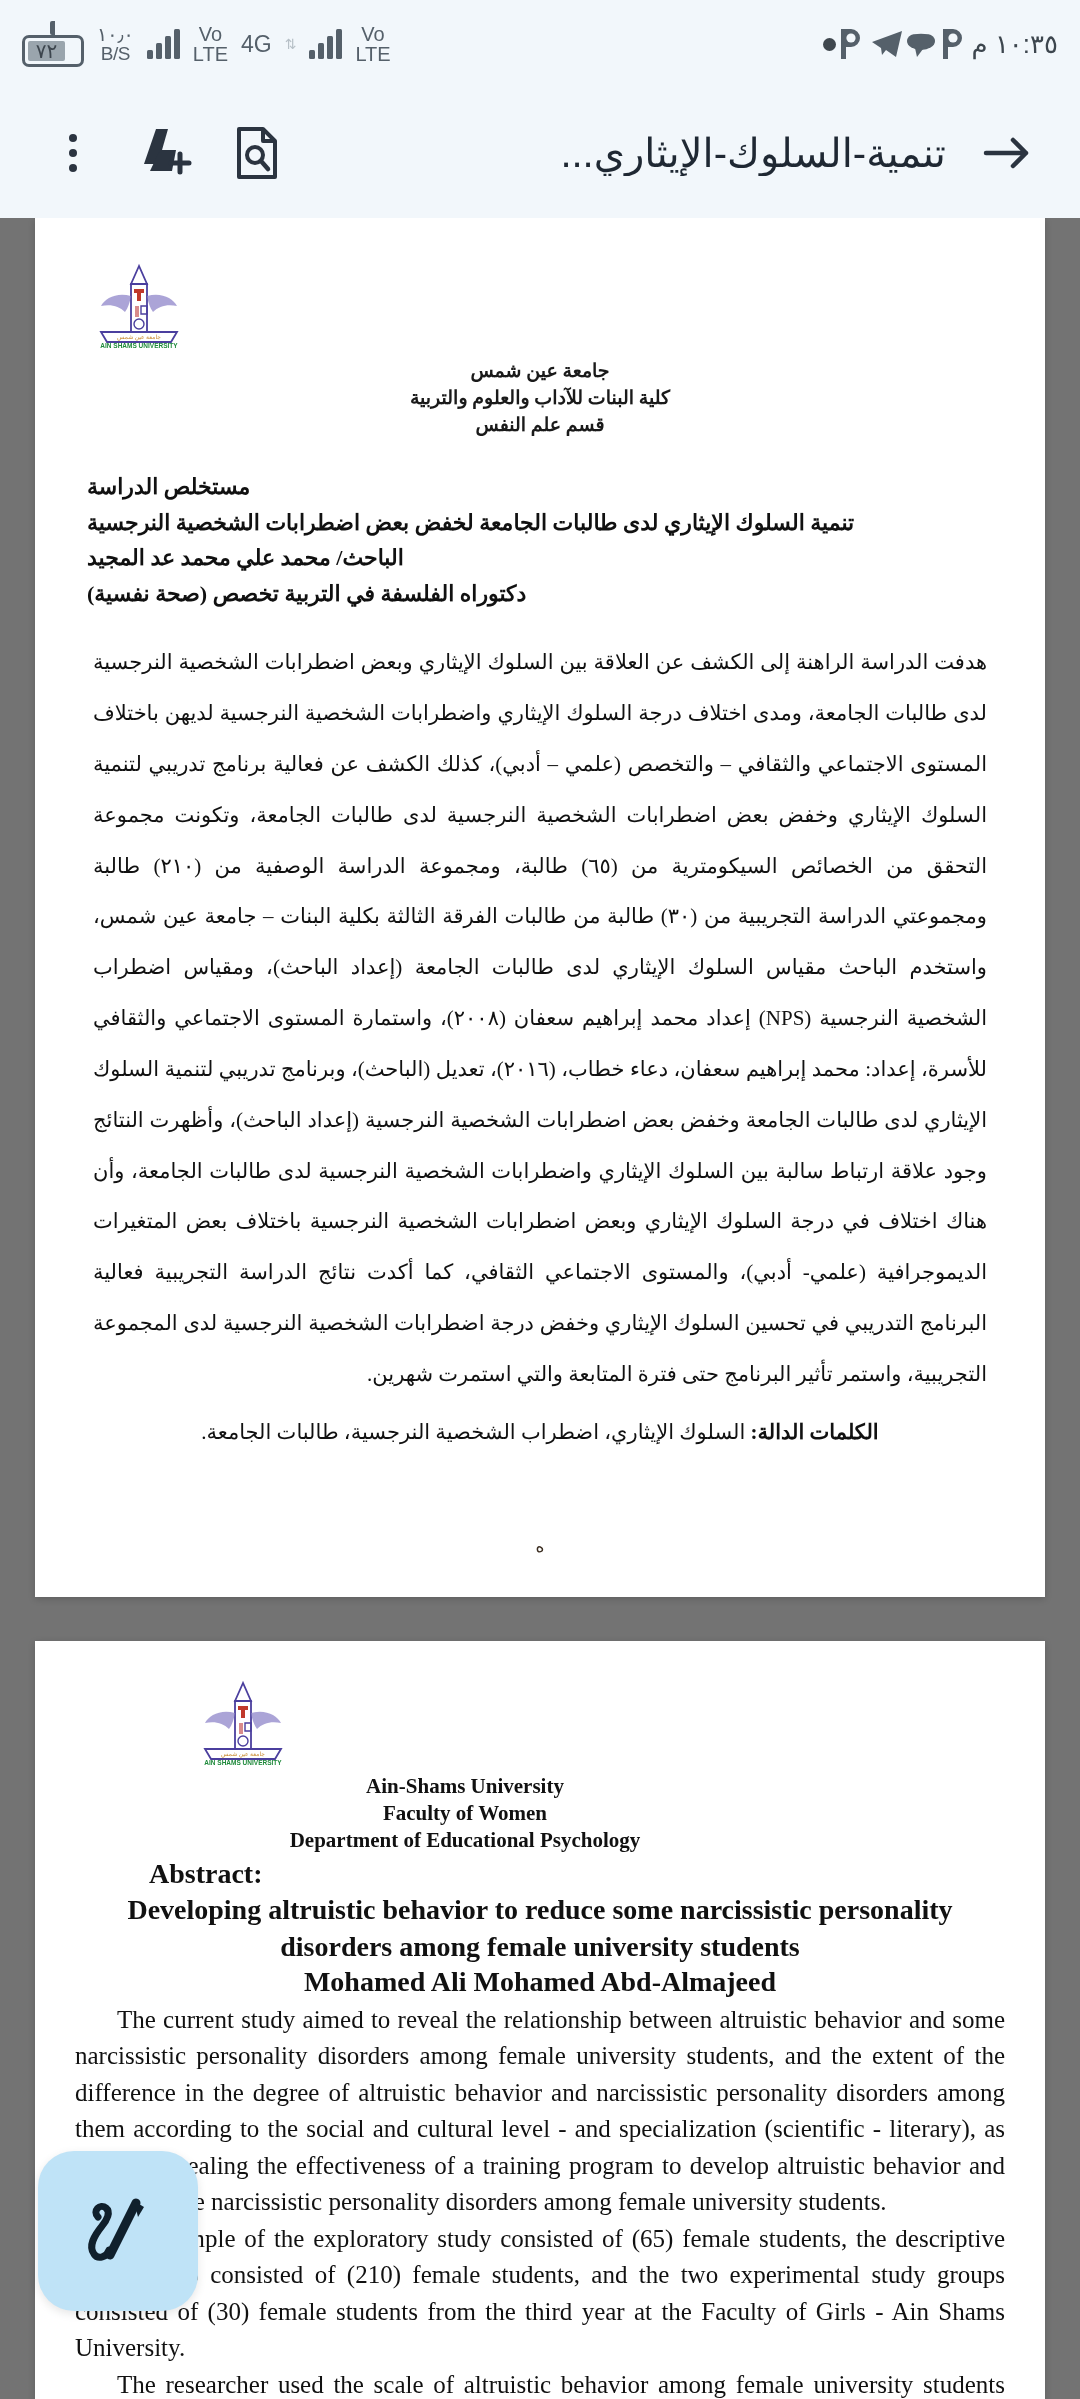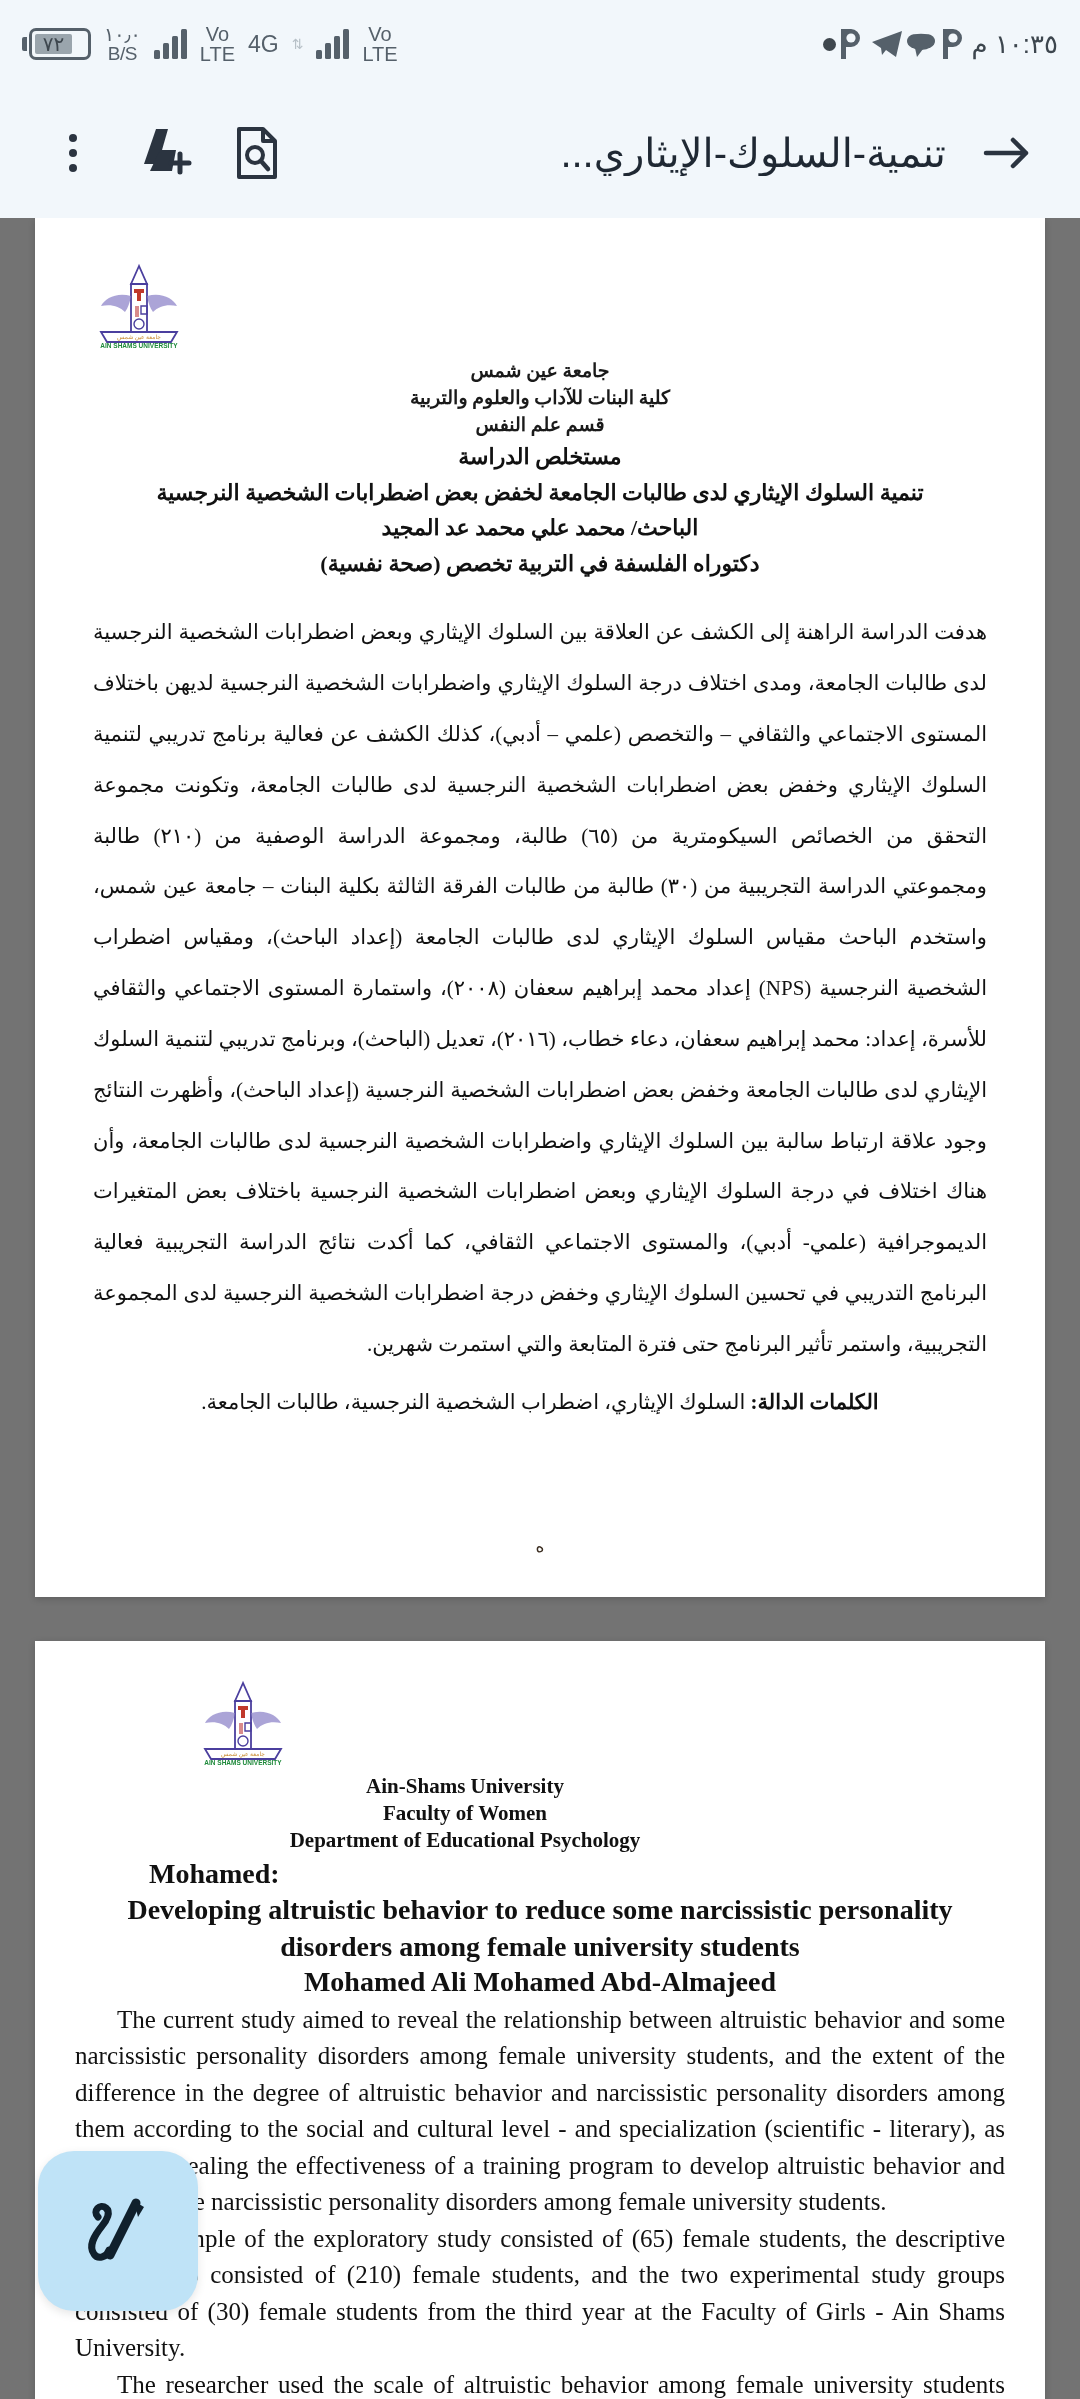--- a/index.html
+++ b/index.html
@@ -18,21 +18,21 @@
     background:#f2f7fb;
     display:flex; align-items:center; justify-content:space-between;
     padding:0 22px;
     direction:ltr;
     color:#55606a;
   }
   .sb-left { display:flex; align-items:center; gap:13px; }
   .sb-right { display:flex; align-items:center; }
 
   .battery {
-    display:flex; align-items:center;
+    display:flex; align-items:center;flex-direction:column;
   }
   .battery-body {
     width:62px; height:32px; border:3px solid #55606a; border-radius:7px;
     display:flex; align-items:center; padding:3px;
   }
   .battery-fill {
     background:#9aa5ad; height:100%; width:74%; border-radius:2px;
     display:flex; align-items:center; justify-content:center;
   }
   .battery-num { font-size:20px; color:#3d464e; letter-spacing:0px; line-height:1; }
@@ -104,21 +104,21 @@
   
   .uni-head { text-align:center; direction:rtl; }
   .uni-lines { margin-top:4px; }
   .uni-lines div {
     font-family:"Liberation Serif", serif;
     font-weight:bold; font-size:19px; color:#1a1a1a; line-height:1.42;
   }
   .logo-area { width:100%; display:flex; justify-content:flex-start; padding-right:68px; }
   .logo-block { display:flex; flex-direction:column; align-items:center; }
 
-  .doc-title-block { text-align:center; direction:rtl; }
+  .doc-title-block { text-align:left; direction:rtl; margin-top:30px; }
   .doc-title-block .t {
     font-family:"Liberation Serif", serif;
     font-weight:bold; font-size:22px; color:#111; line-height:1.62;
   }
 
   .body-ar {
     direction:rtl; text-align:justify;
     font-family:"Liberation Serif", serif;
     font-size:21px; color:#111;
     line-height:2.42;
@@ -371,21 +371,21 @@
           </svg>
         </div>
 
         <div class="p2-lines">
           <div class="l1">Ain-Shams University</div>
           <div class="l2">Faculty of Women</div>
           <div class="l3">Department of Educational Psychology</div>
         </div>
       </div>
 
-      <div class="abs-label">Mohamed:</div>
+      <div class="abs-label">Abstract:</div>
       <div class="en-title">Developing altruistic behavior to reduce some narcissistic personality</div>
       <div class="en-title">disorders among female university students</div>
       <div class="en-author">Mohamed Ali Mohamed Abd-Almajeed</div>
 
       <div class="en-body">The current study aimed to reveal the relationship between altruistic behavior and some narcissistic personality disorders among female university students, and the extent of the difference in the degree of altruistic behavior and narcissistic personality disorders among them according to the social and cultural level - and specialization (scientific - literary), as well as revealing the effectiveness of a training program to develop altruistic behavior and reduce Some narcissistic personality disorders among female university students.</div>
       <div class="en-body p2p">The sample of the exploratory study consisted of (65) female students, the descriptive study group consisted of (210) female students, and the two experimental study groups consisted of (30) female students from the third year at the Faculty of Girls - Ain Shams University.</div>
       <div class="en-body p2p">The researcher used the scale of altruistic behavior among female university students (prepared by the researcher), the scale of narcissistic personality disorder (NPS) prepared by Muhammad Ibrahim Saafan (2008), and the questionnaire of the social and cultural level of the family, prepared by: Muhammad Ibrahim Saafan</div>
     </div>
   </div>
 

